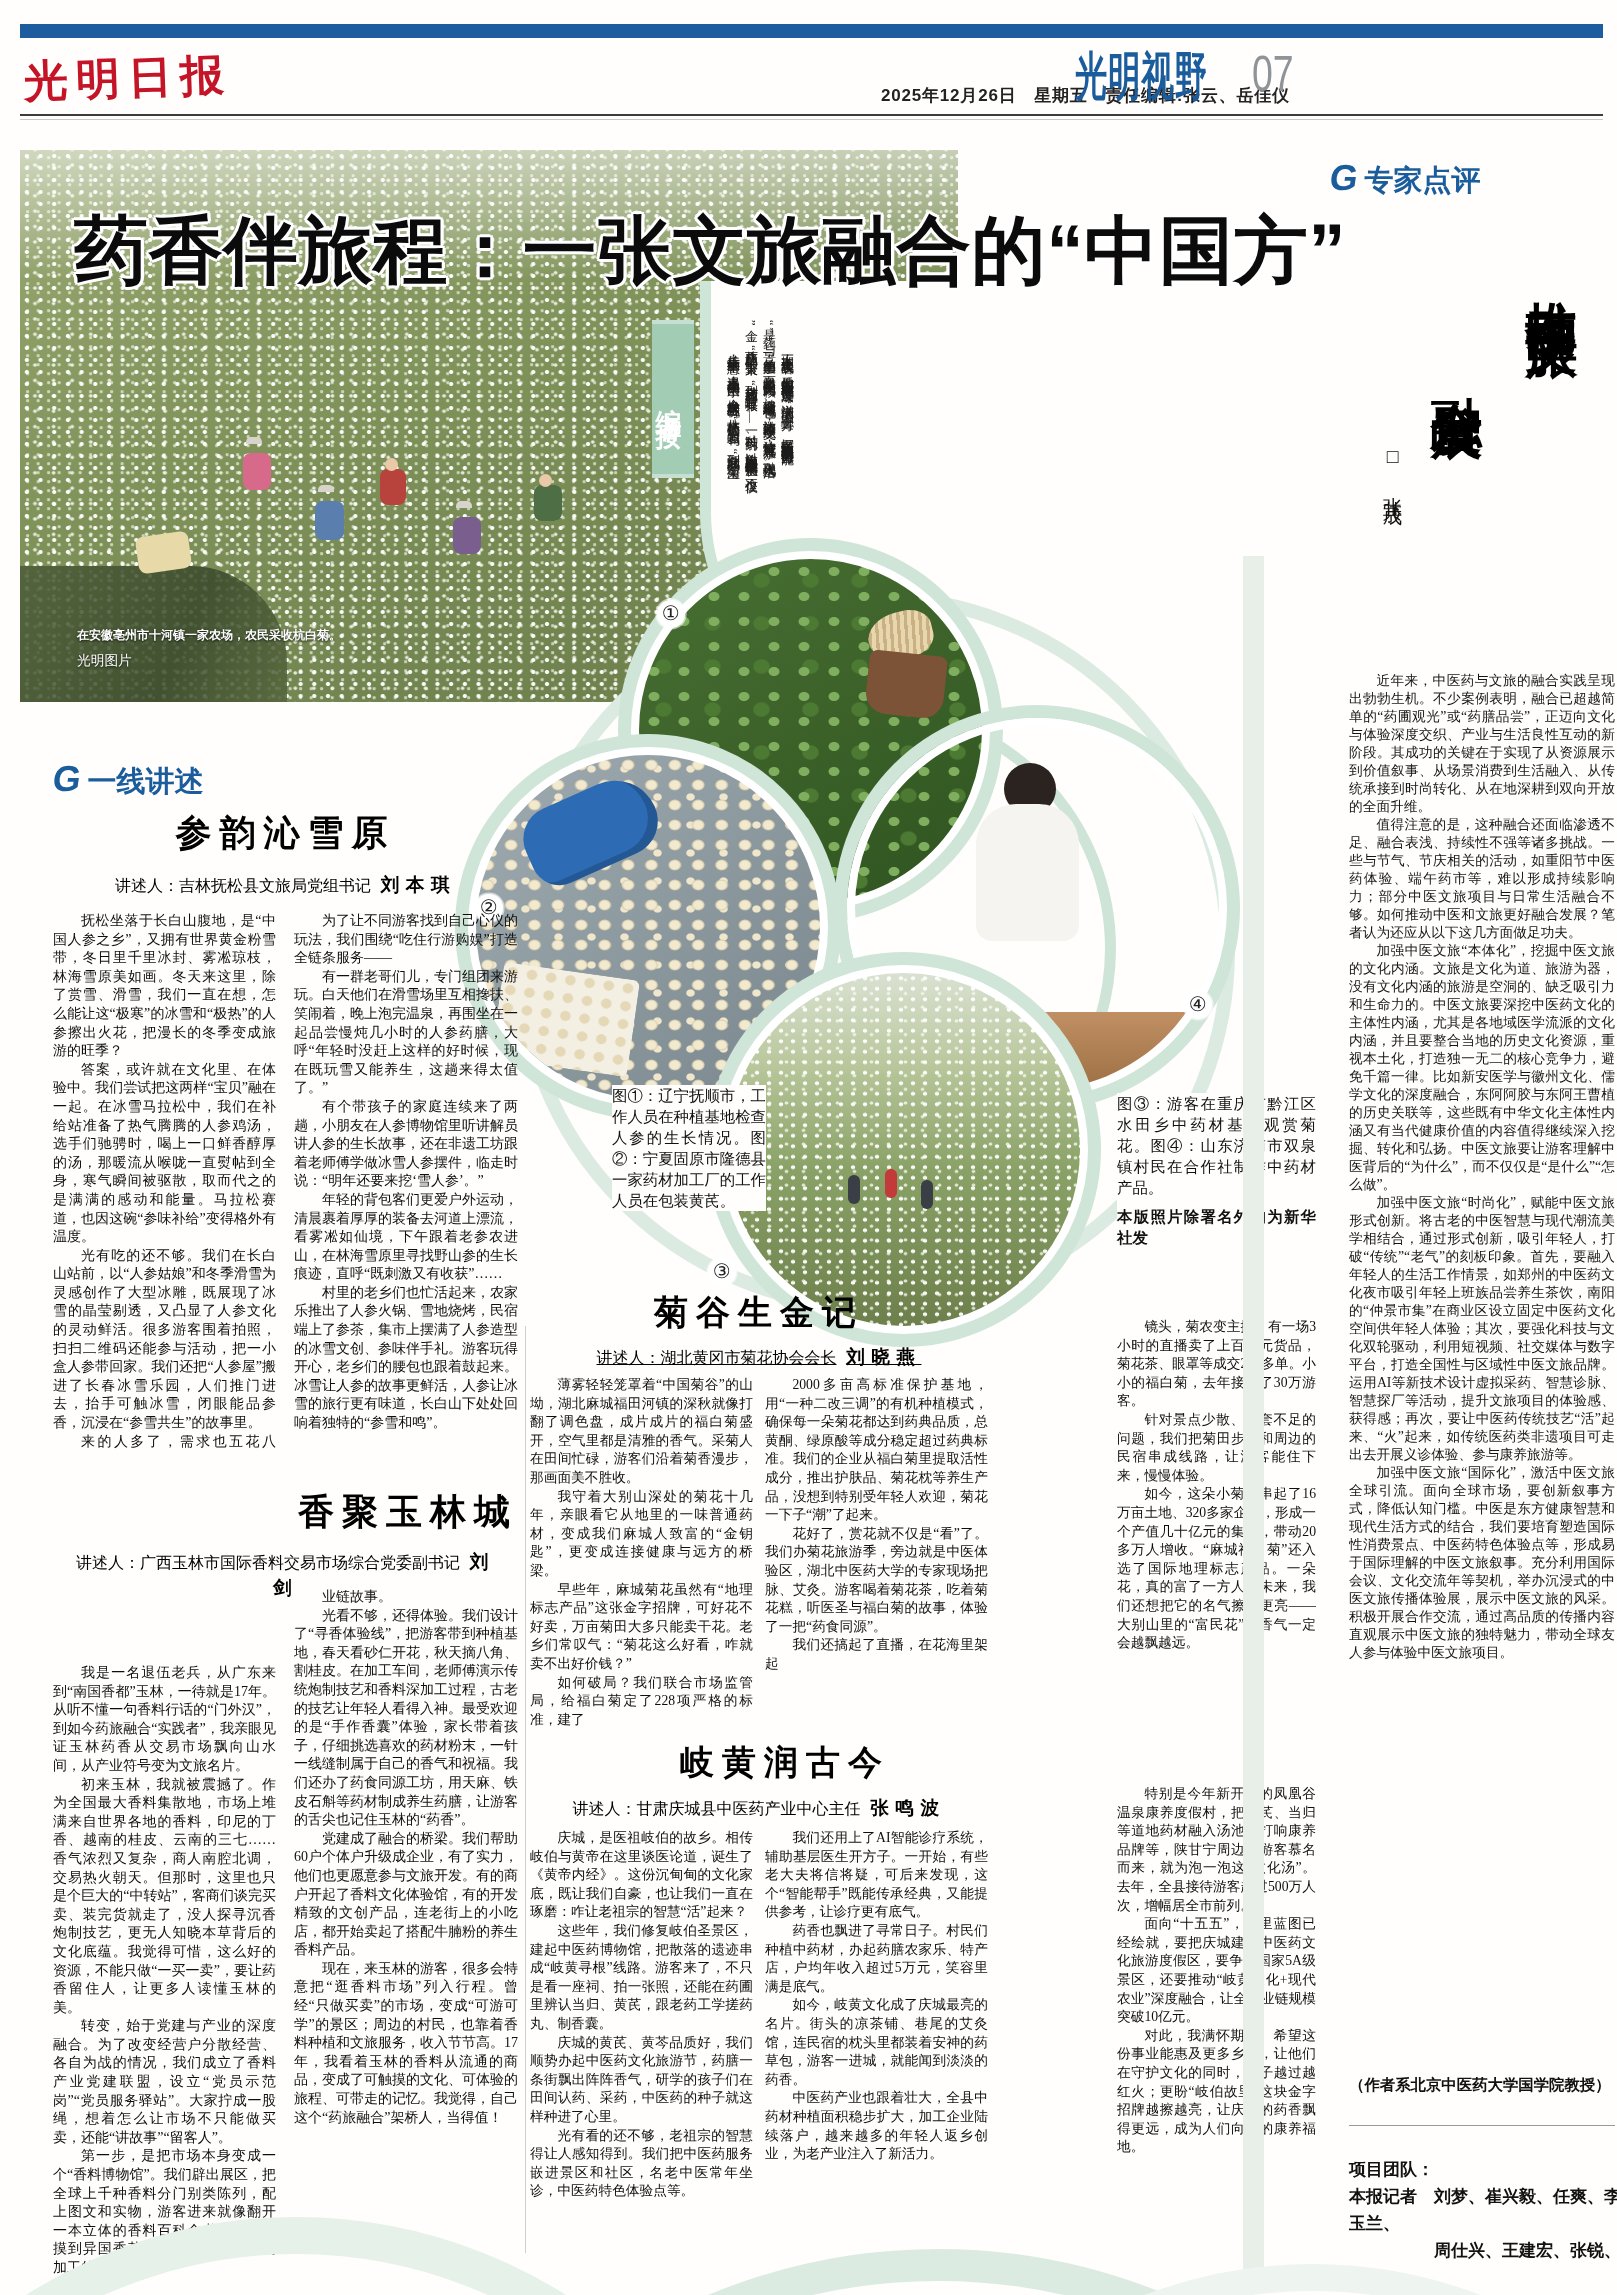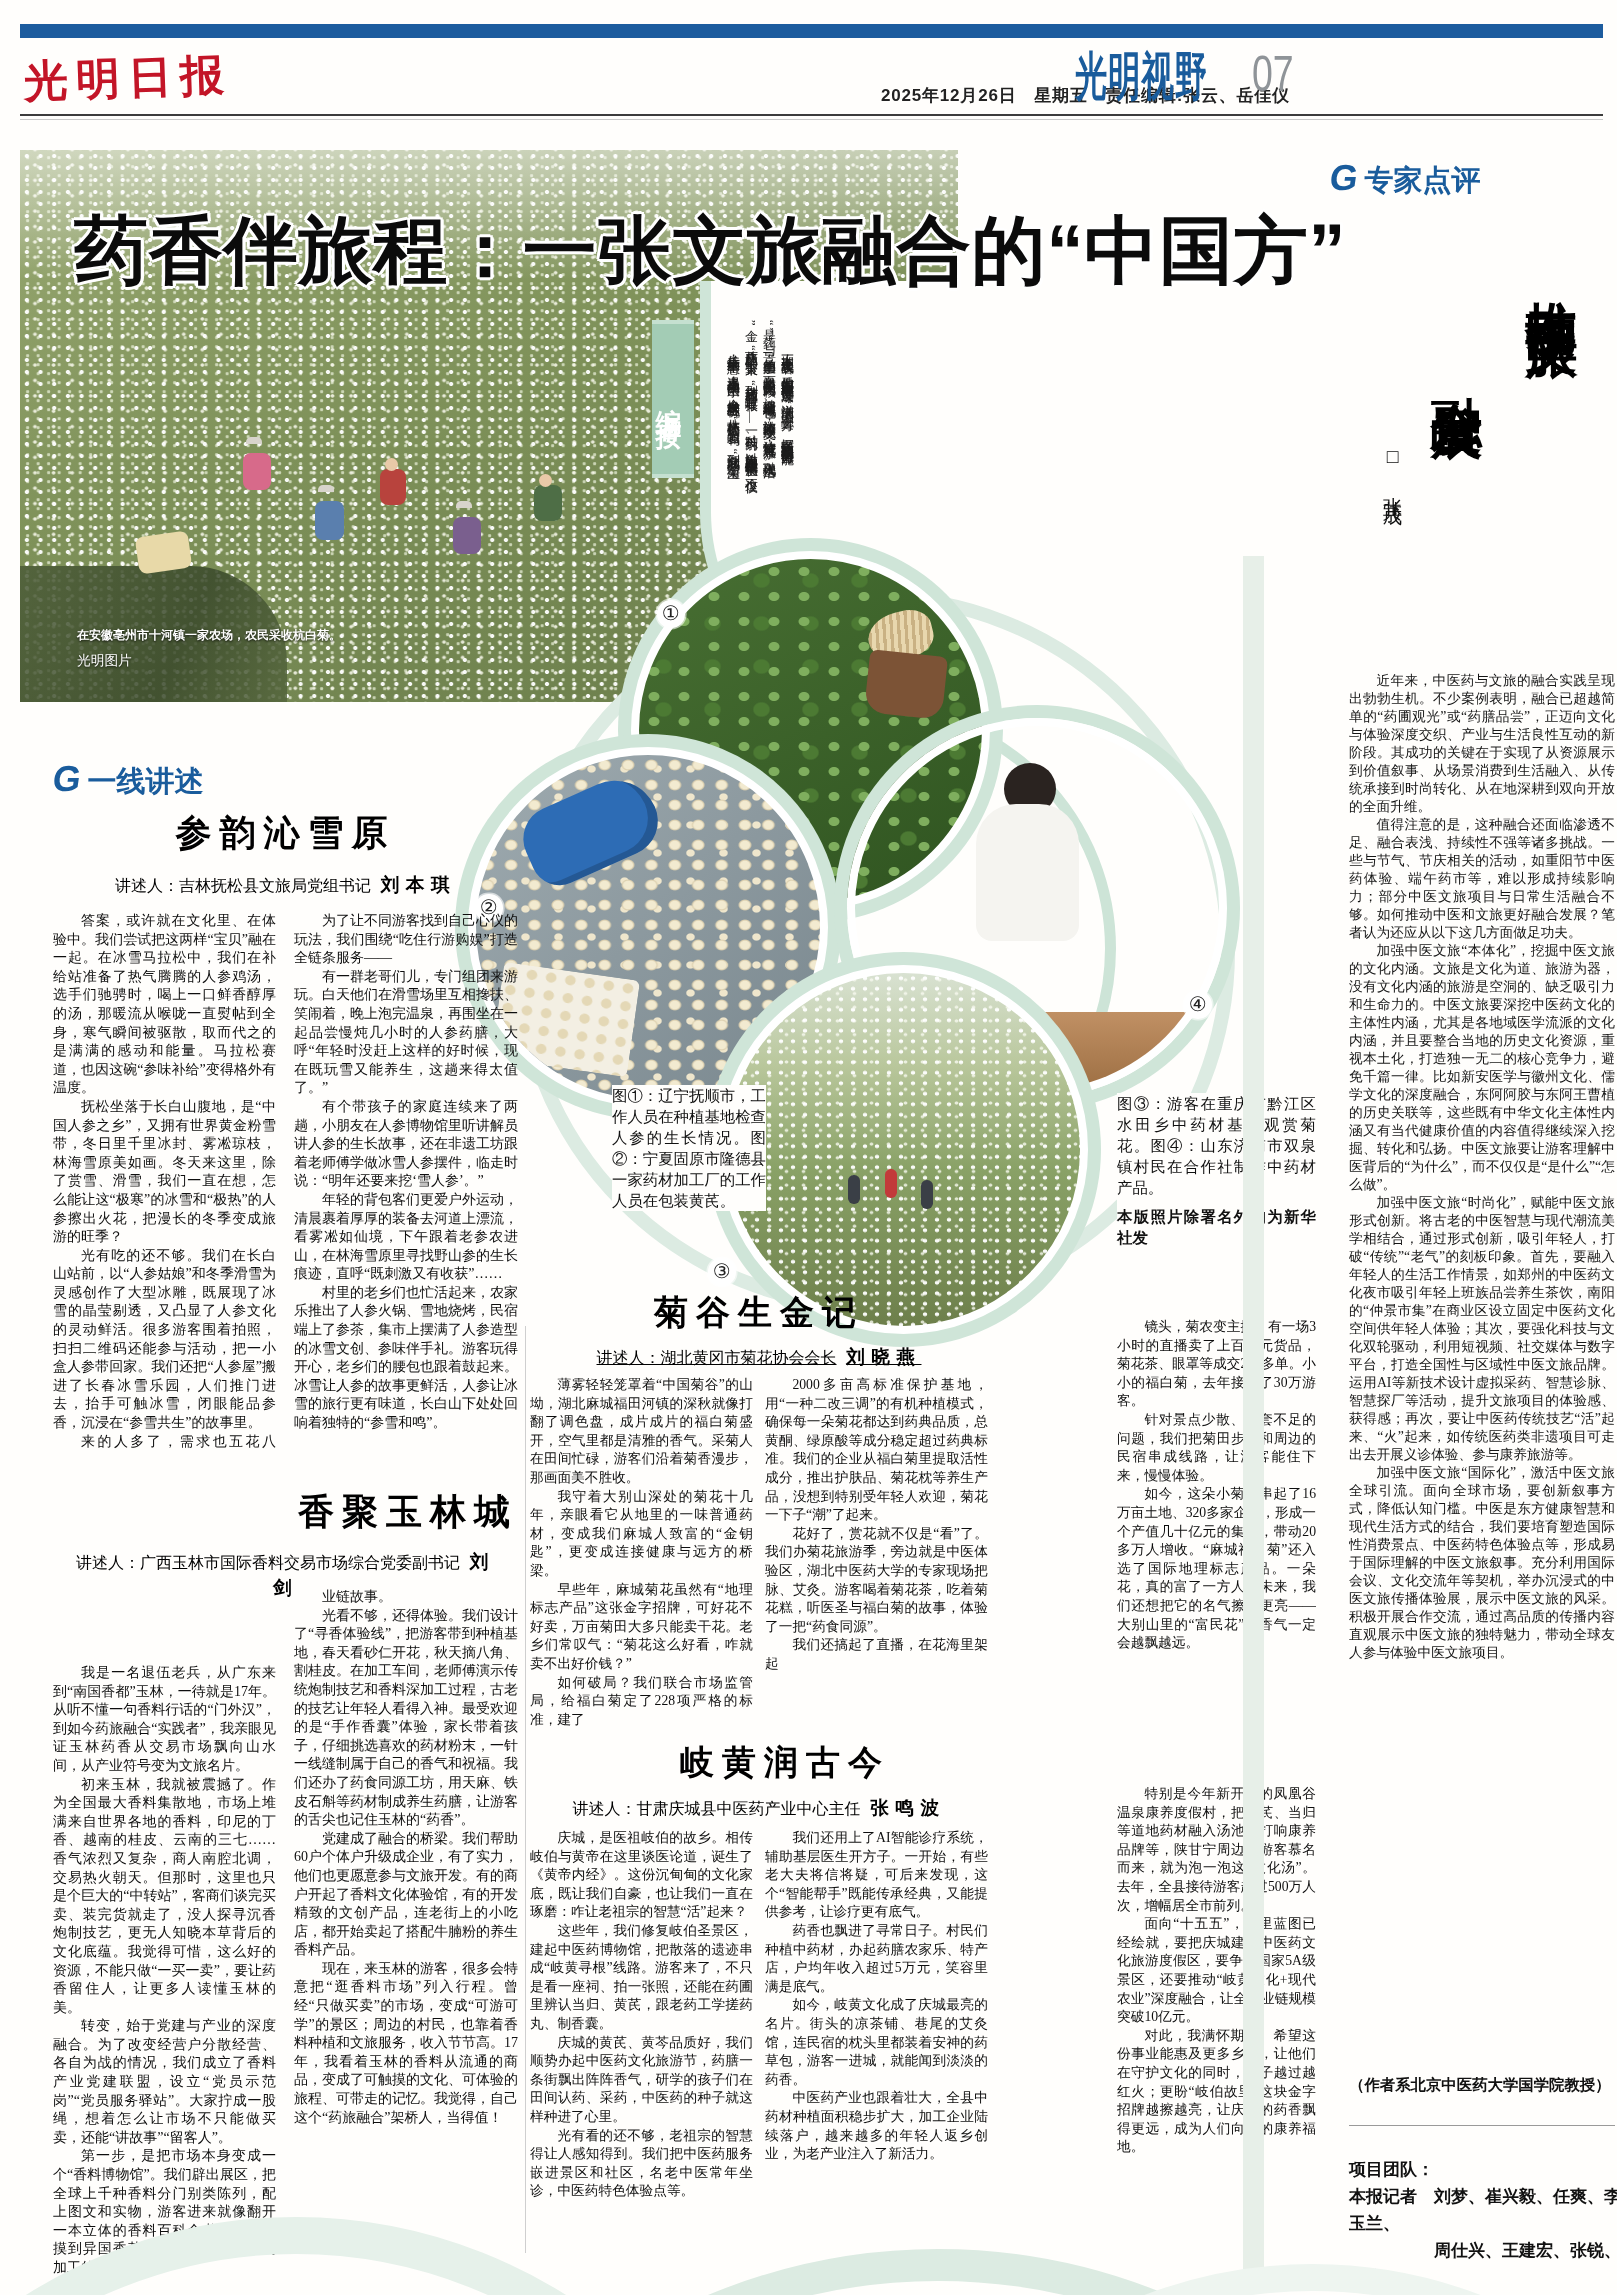--- a/index.html
+++ b/index.html
@@ -212,22 +212,22 @@
     <span class="credit">本版照片除署名外均为新华社发</span>
   </div>
 
   <div class="abs gheader" style="left:53px;top:758px;"><span class="glyph">G</span><span>一线讲述</span></div>
 
   <div class="abs atitle" style="left:53px;top:809px;width:465px;">参韵沁雪原</div>
   <div class="abs byline" style="left:53px;top:872px;width:465px;">
     <span>讲述人：吉林抚松县文旅局党组书记</span><b>刘本琪</b>
   </div>
   <div class="abs bodycol" style="left:53px;top:912px;width:223px;height:538px;">
+      <p>抚松坐落于长白山腹地，是“中国人参之乡”，又拥有世界黄金粉雪带，冬日里千里冰封、雾凇琼枝，林海雪原美如画。冬天来这里，除了赏雪、滑雪，我们一直在想，怎么能让这“极寒”的冰雪和“极热”的人参擦出火花，把漫长的冬季变成旅游的旺季？</p>
       <p>答案，或许就在文化里、在体验中。我们尝试把这两样“宝贝”融在一起。在冰雪马拉松中，我们在补给站准备了热气腾腾的人参鸡汤，选手们驰骋时，喝上一口鲜香醇厚的汤，那暖流从喉咙一直熨帖到全身，寒气瞬间被驱散，取而代之的是满满的感动和能量。马拉松赛道，也因这碗“参味补给”变得格外有温度。</p>
-      <p>抚松坐落于长白山腹地，是“中国人参之乡”，又拥有世界黄金粉雪带，冬日里千里冰封、雾凇琼枝，林海雪原美如画。冬天来这里，除了赏雪、滑雪，我们一直在想，怎么能让这“极寒”的冰雪和“极热”的人参擦出火花，把漫长的冬季变成旅游的旺季？</p>
       <p>光有吃的还不够。我们在长白山站前，以“人参姑娘”和冬季滑雪为灵感创作了大型冰雕，既展现了冰雪的晶莹剔透，又凸显了人参文化的灵动鲜活。很多游客围着拍照，扫扫二维码还能参与活动，把一小盒人参带回家。我们还把“人参屋”搬进了长春冰雪乐园，人们推门进去，抬手可触冰雪，闭眼能品参香，沉浸在“参雪共生”的故事里。</p>
       <p>来的人多了，需求也五花八门。</p>
     </div>
   <div class="abs bodycol" style="left:294px;top:912px;width:224px;height:538px;">
       <p>为了让不同游客找到自己心仪的玩法，我们围绕“吃住行游购娱”打造全链条服务——</p>
       <p>有一群老哥们儿，专门组团来游玩。白天他们在滑雪场里互相搀扶、笑闹着，晚上泡完温泉，再围坐在一起品尝慢炖几小时的人参药膳，大呼“年轻时没赶上这样的好时候，现在既玩雪又能养生，这趟来得太值了。”</p>
       <p>有个带孩子的家庭连续来了两趟，小朋友在人参博物馆里听讲解员讲人参的生长故事，还在非遗工坊跟着老师傅学做冰雪人参摆件，临走时说：“明年还要来挖‘雪人参’。”</p>
       <p>年轻的背包客们更爱户外运动，清晨裹着厚厚的装备去河道上漂流，看雾凇如仙境，下午跟着老参农进山，在林海雪原里寻找野山参的生长痕迹，直呼“既刺激又有收获”……</p>
       <p>村里的老乡们也忙活起来，农家乐推出了人参火锅、雪地烧烤，民宿端上了参茶，集市上摆满了人参造型的冰雪文创、参味伴手礼。游客玩得开心，老乡们的腰包也跟着鼓起来。冰雪让人参的故事更鲜活，人参让冰雪的旅行更有味道，长白山下处处回响着独特的“参雪和鸣”。</p>
     </div>

